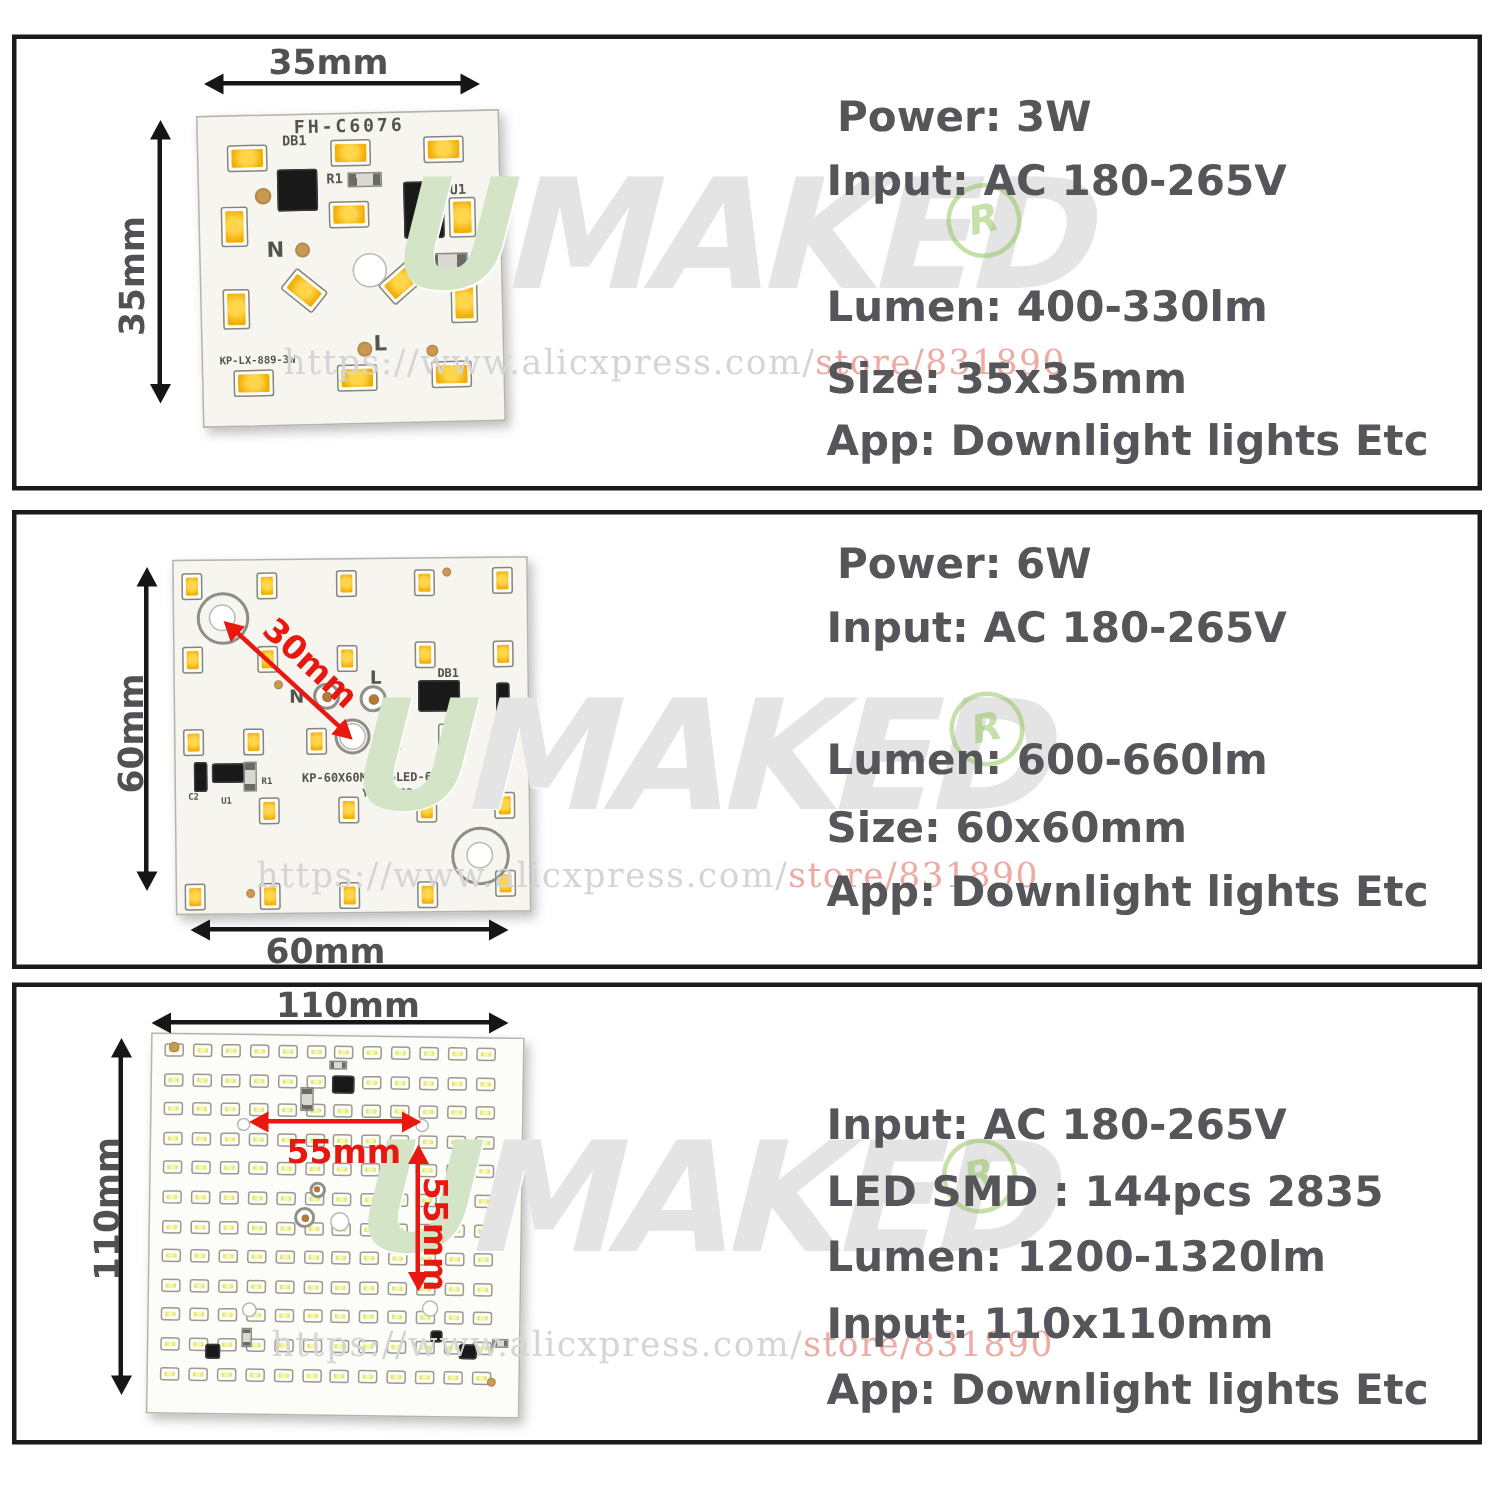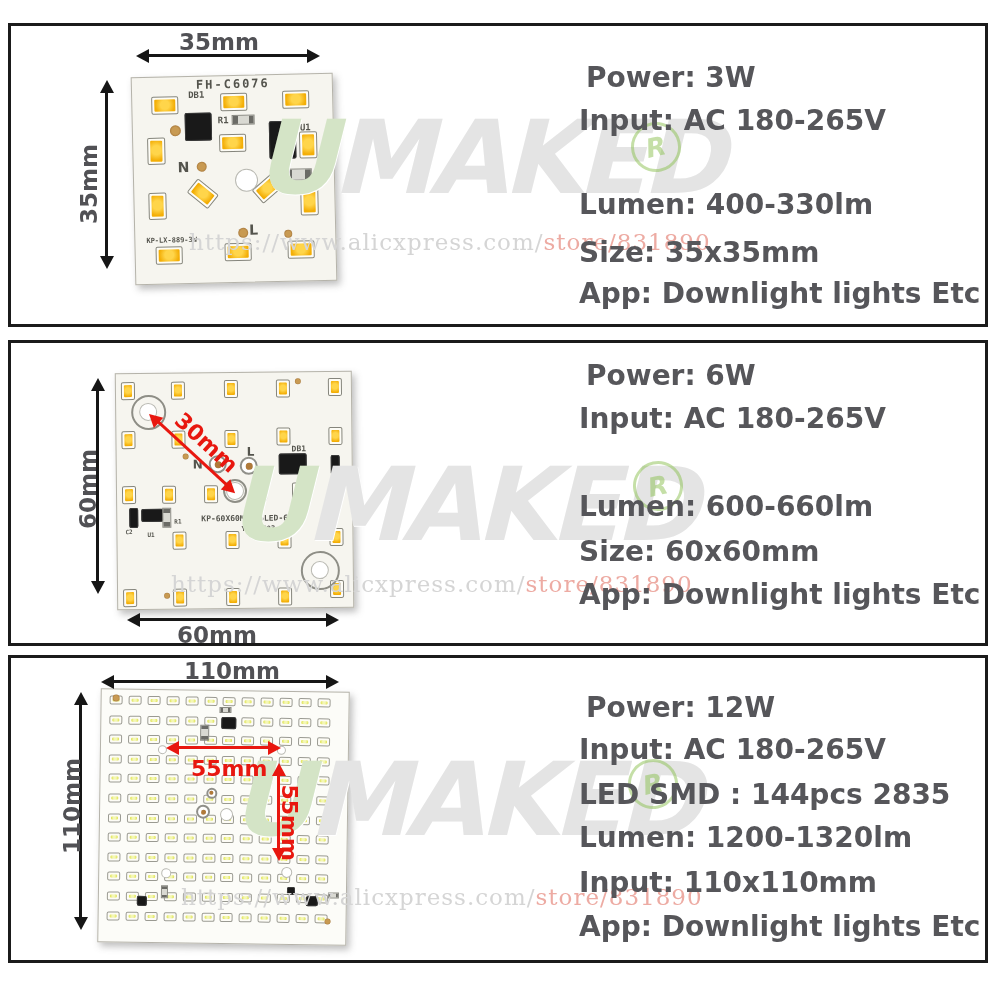--- a/index.html
+++ b/index.html
@@ -4,21 +4,21 @@
 <style>
   html,body{margin:0;padding:0;background:#fff;}
   .page{position:relative;width:1000px;height:1000px;background:#fff;overflow:hidden;
         font-family:"DejaVu Sans","Liberation Sans",sans-serif;}
   .panel{position:absolute;left:8px;width:974px;border:3px solid #1b1b1b;background:#fff;overflow:hidden;}
   #panel1{top:23px;height:298px;}
   #panel2{top:340px;height:300px;}
   #panel3{top:655px;height:302px;}
 
   
-  .spec{position:absolute;left:568px;z-index:3;font-size:28px;font-weight:700;
+  .spec{position:absolute;left:540px;z-index:3;font-size:28px;font-weight:700;
         color:var(--spec,#56565a);white-space:nowrap;letter-spacing:0px;}
   .spec.first{padding-left:7px;}
 
   
   .dimlab{position:absolute;z-index:2;font-size:23px;font-weight:700;color:var(--dim,#515155);
           text-align:center;white-space:nowrap;}
   .dimlab.vert{transform:rotate(-90deg);}
   .dimlab.red{color:var(--red,#e8170f);font-size:22px;}
   .dimlab.vcw{transform:rotate(90deg);}
 
@@ -772,20 +772,19 @@
 
     <div class="harrow redc" style="left:155px;top:83px;width:115px;">
         <i class="ln"></i>
       </div>
     <div class="dimlab red" style="left:180px;top:98px;width:60px;">55mm</div>
     <div class="varrow redc" style="left:261px;top:105px;height:98px;">
         <i class="ln"></i>
       </div>
     <div class="dimlab red vcw" style="left:248px;top:144px;width:60px;">55mm</div>
 
-    <div class="spec first" style="top:33px;">Power: 12W</div>
     <div class="spec" style="top:75px;">Input: AC 180-265V</div>
     <div class="spec" style="top:120px;">LED SMD : 144pcs 2835</div>
     <div class="spec" style="top:163px;">Lumen: 1200-1320lm</div>
     <div class="spec" style="top:208px;">Input: 110x110mm</div>
     <div class="spec" style="top:252px;">App: Downlight lights Etc</div>
   </section>
 </div>
 
 </body></html>

